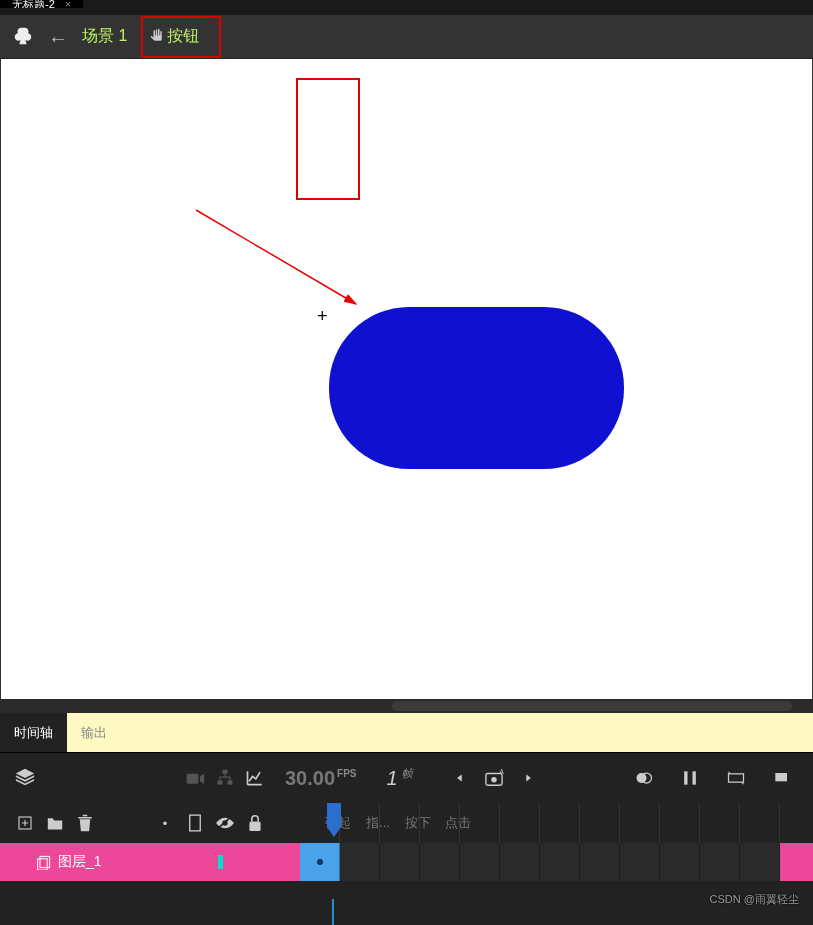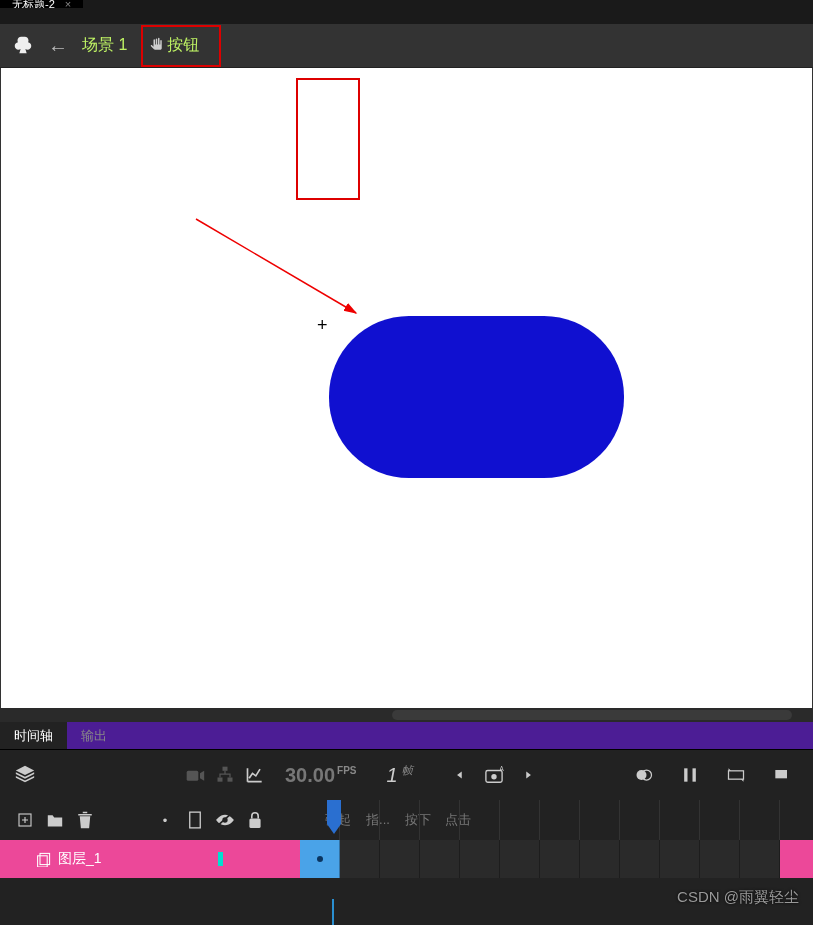--- a/index.html
+++ b/index.html
@@ -8,21 +8,21 @@
       background: #1a1a1a;
       color: #ccc;
       width: 813px;
       height: 925px;
       overflow: hidden;
       font-size: 13px;
     }
     
     
     .doc-tabs {
-      height: 24px;
+      height: 15px;
       background: #1a1a1a;
       display: flex;
       align-items: flex-start;
     }
     .doc-tab {
       background: #000;
       height: 8px;
       display: flex;
       align-items: center;
       padding: 0 12px;
@@ -104,24 +104,24 @@
     
     
     .timeline-panel {
       background: #222;
       height: 226px;
       display: flex;
       flex-direction: column;
     }
     
     .panel-tabs {
-      height: 28px;
-      display: flex;
-      align-items: center;
-      background: #4c1d95;
+      height: 40px;
+      display: flex;
+      align-items: center;
+      background: #fef9c3;
       border-bottom: 1px solid #000;
     }
     .panel-tab {
       padding: 0 14px;
       height: 100%;
       display: flex;
       align-items: center;
       color: #888;
       font-size: 13px;
       cursor: pointer;
@@ -281,21 +281,21 @@
       pointer-events: none;
       z-index: 10;
     }
     
     
     .watermark {
       position: absolute;
       right: 14px;
       bottom: 18px;
       color: #999;
-      font-size: 15px;
+      font-size: 11px;
       text-shadow: 0 0 3px #000;
       z-index: 20;
     }
     
     svg { display: block; }
   </style>
 </head>
 <body>
 
 <div class="doc-tabs">

